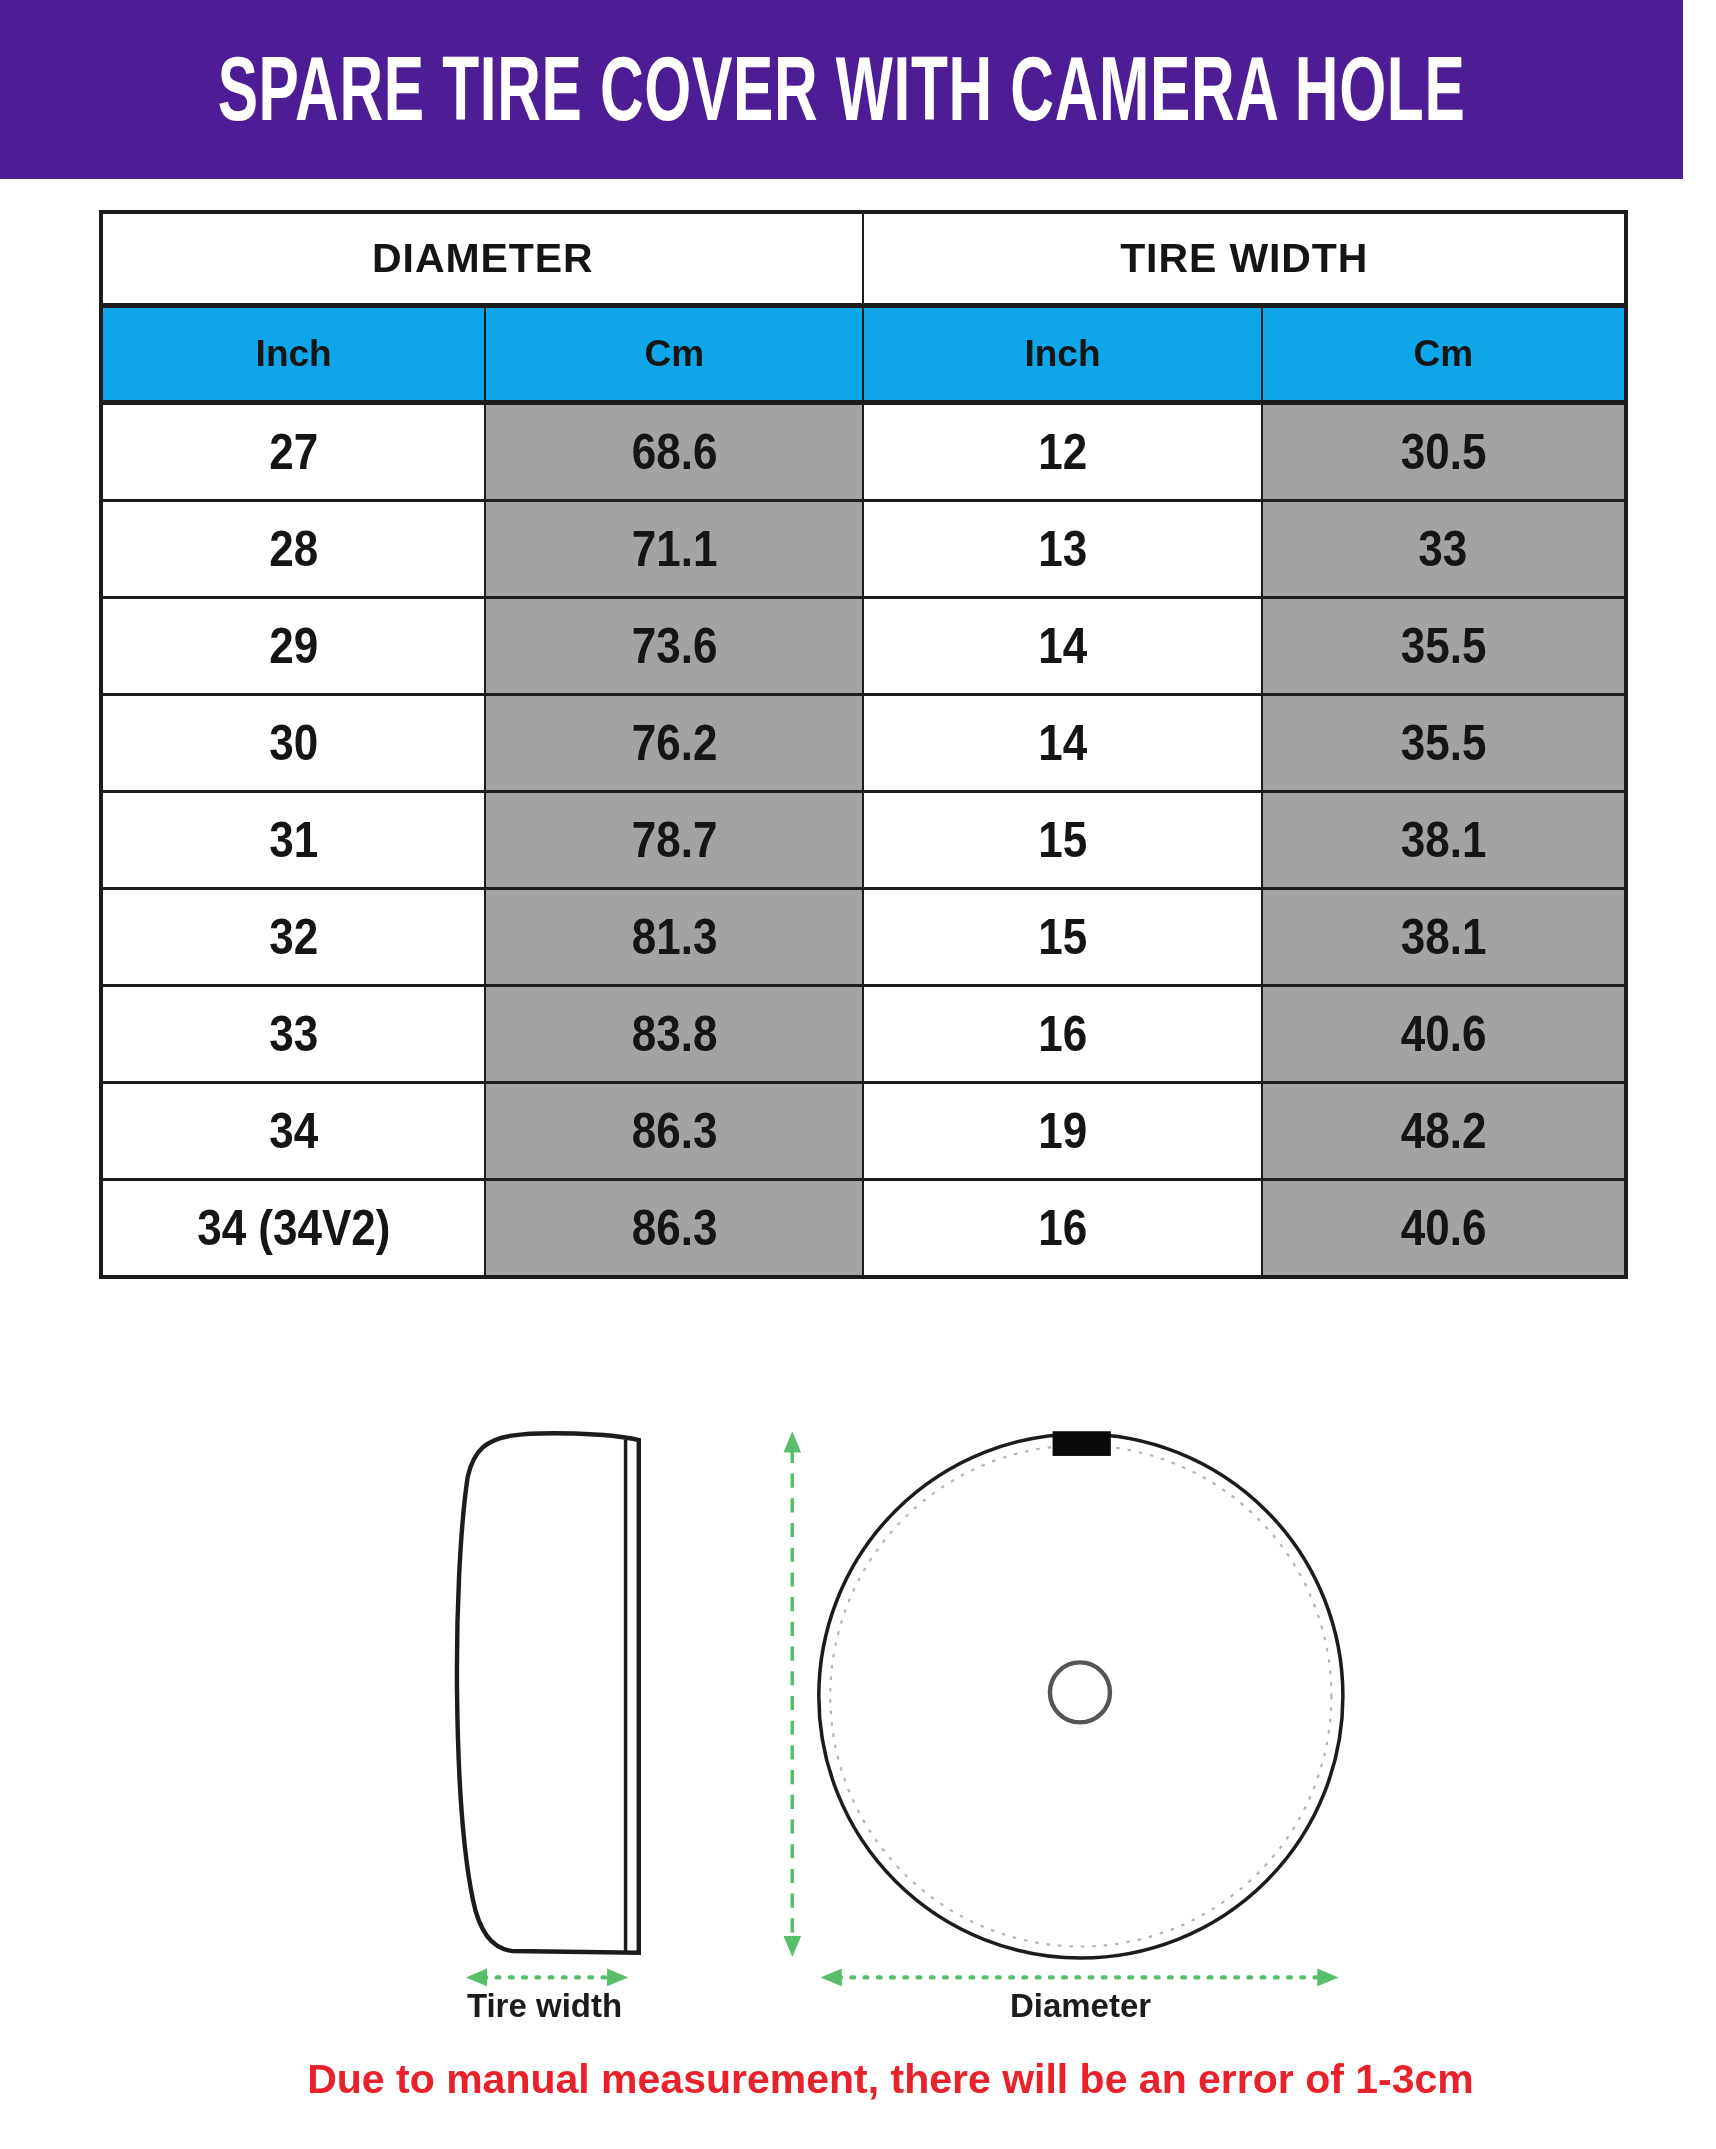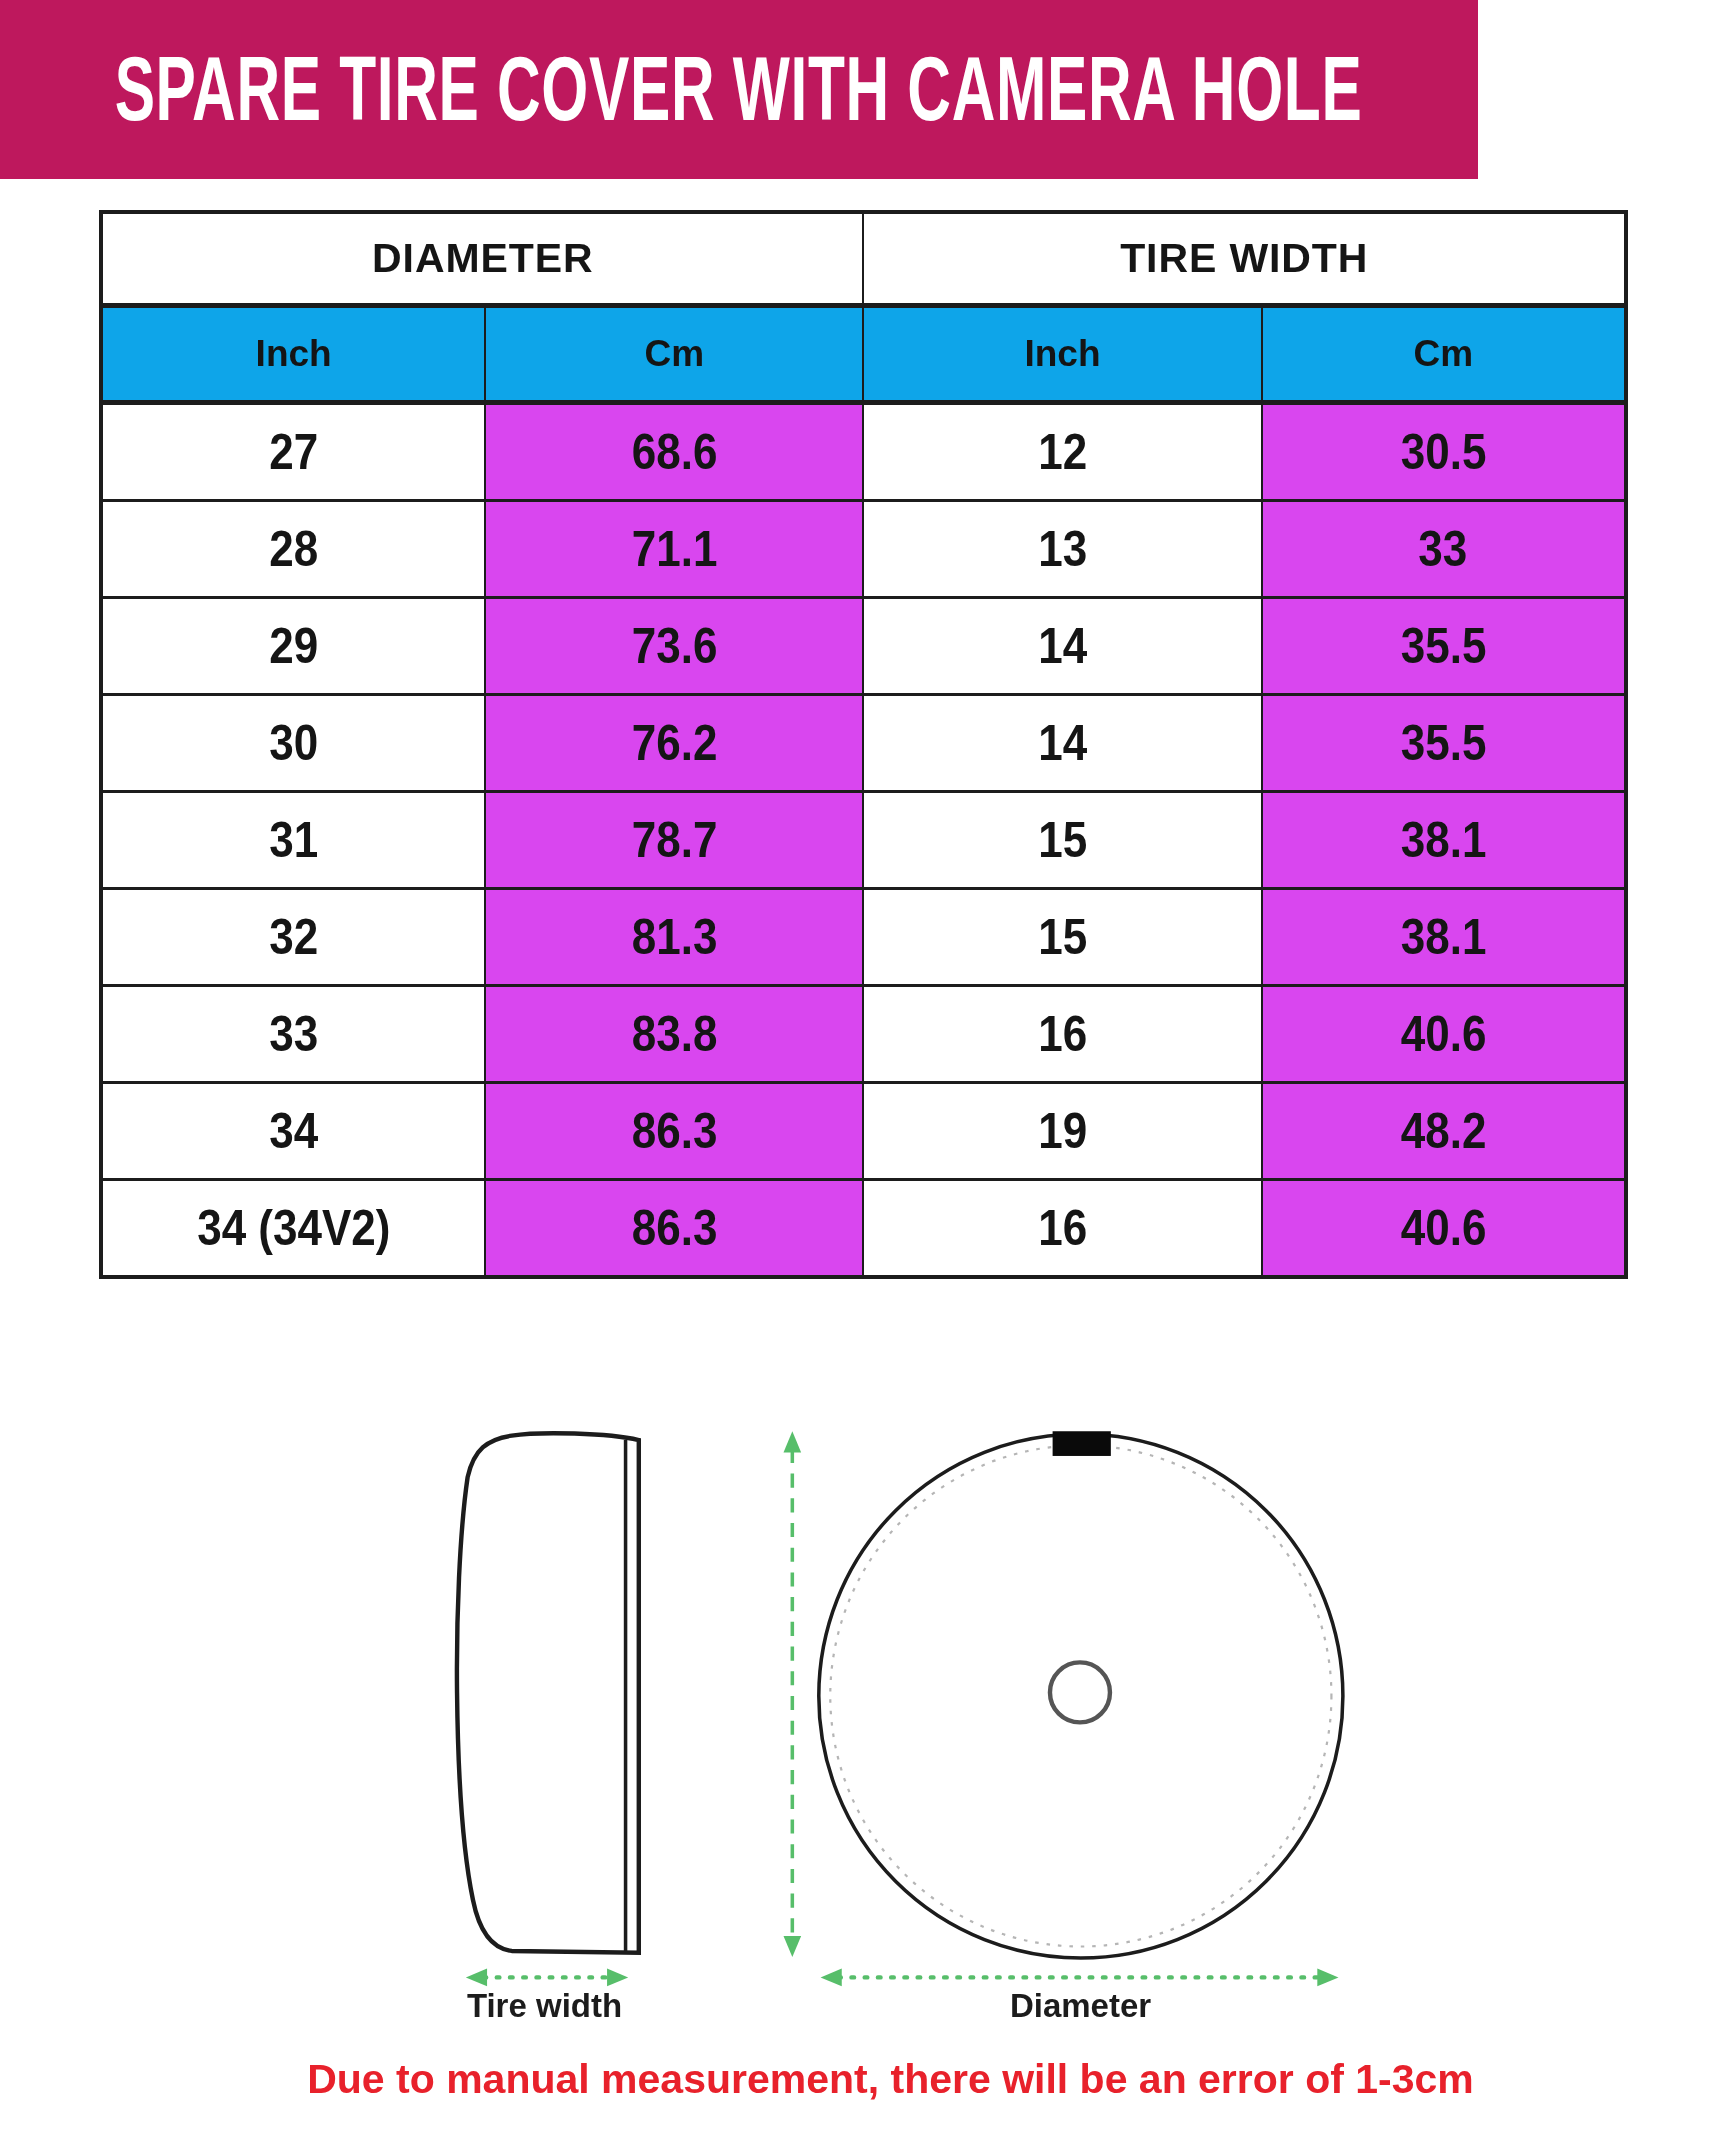--- a/index.html
+++ b/index.html
@@ -2,22 +2,22 @@
 <html style="font-size:14px"><head>
 <meta charset="utf-8">
 <style>
   html,body{margin:0;padding:0;background:#ffffff;}
   .page{
     position:relative;width:1717px;height:2149px;background:#ffffff;overflow:hidden;
     font-family:"Liberation Sans", sans-serif;color:#151515;
   }
   
   .banner{
-    position:absolute;top:0;left:0;width:1478px;height:179px;
-    background:#be185d;display:flex;align-items:center;justify-content:center;
+    position:absolute;top:0;left:0;width:1683px;height:179px;
+    background:#4c1d95;display:flex;align-items:center;justify-content:center;
   }
   .banner-title{
     display:inline-block;color:#ffffff;font-weight:800;font-size:84px;
     letter-spacing:0.9px;transform:scale(0.72,1.08);transform-origin:center;
     white-space:nowrap;
   }
   
   .size-table{
     position:absolute;left:99px;top:210px;width:1529px;
     border-collapse:collapse;table-layout:fixed;
@@ -33,21 +33,21 @@
   }
   .size-table tr.sub-row th{
     height:92px;font-size:37px;font-weight:800;background:#0ea5e9;
     border-bottom-width:5.3px;
   }
   .size-table td{
     height:94px;font-size:50px;font-weight:700;border-bottom-width:3.5px;
   }
   .size-table td span,.size-table th span{display:inline-block;}
   .size-table td span{transform:scaleX(0.88);transform-origin:center;}
-  .gray{background:#d946ef;}
+  .gray{background:#a3a3a3;}
   
   .diagram-svg{position:absolute;left:0;top:1394px;width:1717px;height:618px;}
   .dim-label{
     position:absolute;font-size:33px;font-weight:700;color:#1c1c1c;
     text-align:center;white-space:nowrap;
   }
   .label-tirewidth{left:412px;top:1987px;width:265px;}
   .label-diameter{left:948px;top:1987px;width:265px;}
   
   .footnote{

